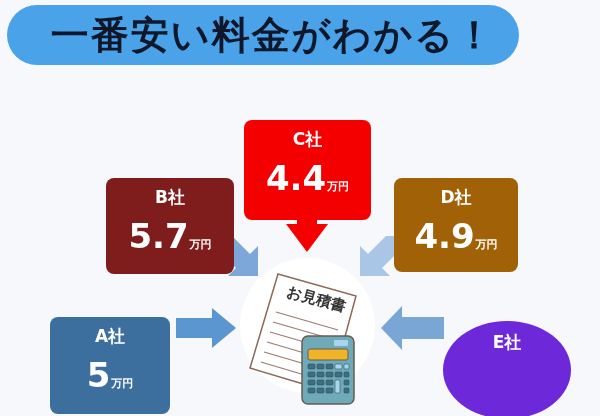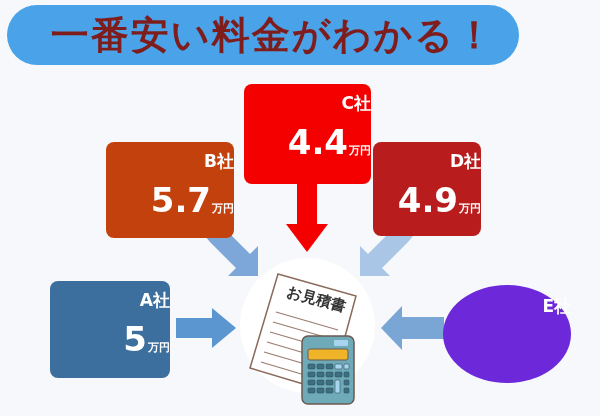--- a/index.html
+++ b/index.html
@@ -4,35 +4,35 @@
 <style>
   html, body { margin:0; padding:0; }
   body {
     width:600px; height:416px; position:relative; overflow:hidden;
     background:#f7f8fb;
     font-family: "DejaVu Sans", "Liberation Sans", sans-serif;
   }
   .banner {
     position:absolute; left:7px; top:5px; width:512px; height:60px;
     background:#4aa3e8; border-radius:30px;
-    color:#7f1d1d; font-weight:bold; font-size:38px; letter-spacing:2px;
+    color:#0f172a; font-weight:bold; font-size:38px; letter-spacing:2px;
     display:flex; align-items:center; justify-content:center;
     padding-left:0;
   }
   .banner span { margin-left:20px; }
   .box {
     position:absolute; border-radius:8px; color:#fff;
-    text-align:right; font-weight:bold;
+    text-align:center; font-weight:bold;margin-top:36px;
   }
   .box .co { font-size:17px; margin-top:8px; }
   .box .price { font-size:34px; line-height:1; margin-top:10px; }
   .box .price small { font-size:11px; margin-left:1px; }
   #boxC { left:244px; top:84px; width:127px; height:100px; background:#f50000; }
-  #boxB { left:106px; top:142px; width:128px; height:96px; background:#c2410c; }
-  #boxD { left:373px; top:142px; width:108px; height:94px; background:#b91c1c; }
+  #boxB { left:106px; top:142px; width:128px; height:96px; background:#7f1d1d; }
+  #boxD { left:394px; top:142px; width:124px; height:94px; background:#a16207; }
   #boxA { left:50px; top:281px; width:120px; height:97px; background:#3d6f9e; }
   #boxE { left:443px; top:285px; width:128px; height:98px; background:#6d28d9; border-radius:50%; }
   #boxE .co { margin-top:10px; }
   #boxE .price { margin-top:12px; }
   .circle {
     position:absolute; left:240px; top:258px; width:135px; height:135px;
     border-radius:50%; background:#ffffff;
   }
   svg.arrows { position:absolute; left:0; top:0; }
   .illus { position:absolute; left:238px; top:252px; }

